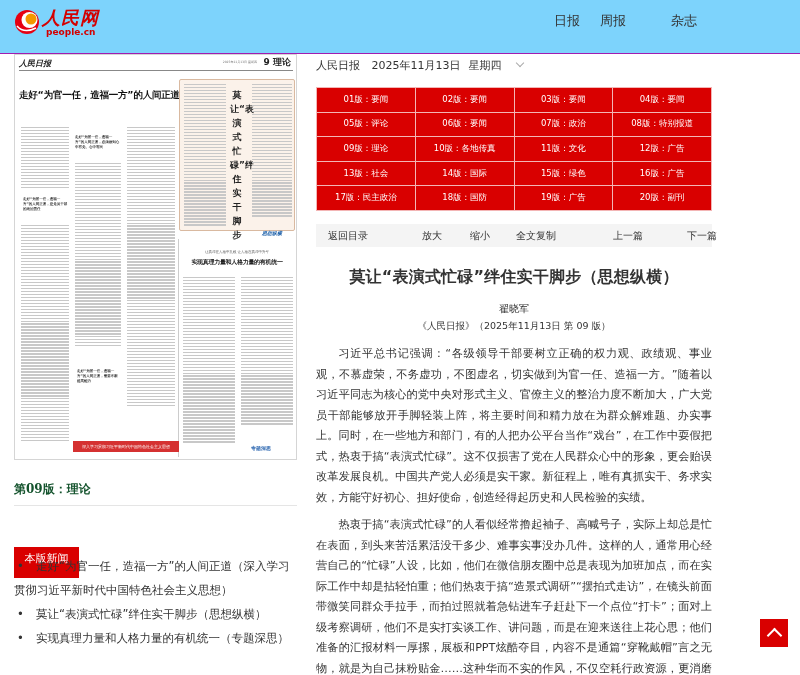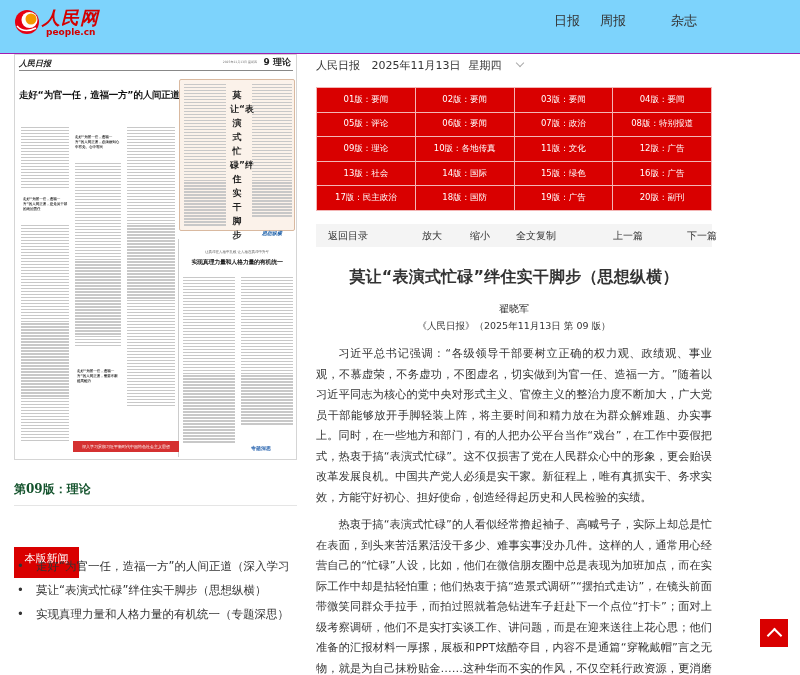--- a/index.html
+++ b/index.html
@@ -571,20 +571,21 @@
     <div class="pt-banner">深入学习贯彻习近平新时代中国特色社会主义思想</div>
     <div class="pt-badge">专题深思</div>
   </div>
 
   <div class="edition-title">第09版：理论</div>
   <div class="hr1"></div>
   <div class="news-tab">本版新闻</div>
   <ul class="news-list">
     <li>
       <span>走好“为官一任，造福一方”的人间正道（深入学习</span>
+      <span class="cont">贯彻习近平新时代中国特色社会主义思想）</span>
     </li>
     <li>
       <span>莫让“表演式忙碌”绊住实干脚步（思想纵横）</span>
     </li>
     <li>
       <span>实现真理力量和人格力量的有机统一（专题深思）</span>
     </li>
   </ul>
 </div>
 

